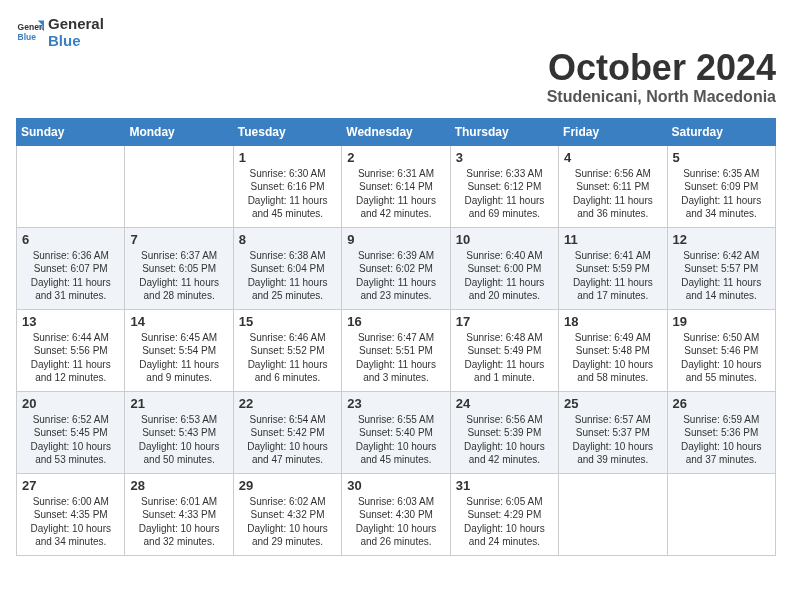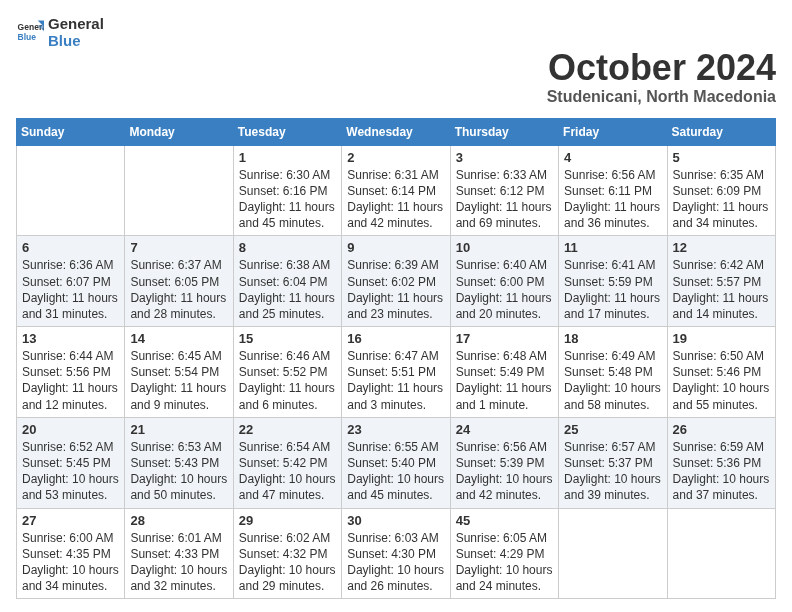--- a/index.html
+++ b/index.html
@@ -69,22 +69,23 @@
     }
     .day-number {
       font-size: 13px;
       font-weight: bold;
       color: #333;
       display: block;
       margin-bottom: 2px;
     }
     .day-info {
       line-height: 1.35;
-      font-size: 12px;
+      font-size: 10px;
       color: #333;
+      text-align: center;
     }
     .empty-cell {
       background: #fff !important;
     }
   </style>
 </head>
 <body>
 
 <div class="header-area">
   <div class="logo">
@@ -366,21 +367,21 @@
       </td>
         <td>
         <span class="day-number">30</span>
         <div class="day-info">
           <span>Sunrise: 6:03 AM</span><br>
           <span>Sunset: 4:30 PM</span><br>
           <span>Daylight: 10 hours and 26 minutes.</span>
         </div>
       </td>
         <td>
-        <span class="day-number">45</span>
+        <span class="day-number">31</span>
         <div class="day-info">
           <span>Sunrise: 6:05 AM</span><br>
           <span>Sunset: 4:29 PM</span><br>
           <span>Daylight: 10 hours and 24 minutes.</span>
         </div>
       </td>
         <td class="empty-cell"></td>
         <td class="empty-cell"></td>
       </tr>
     </tbody>

